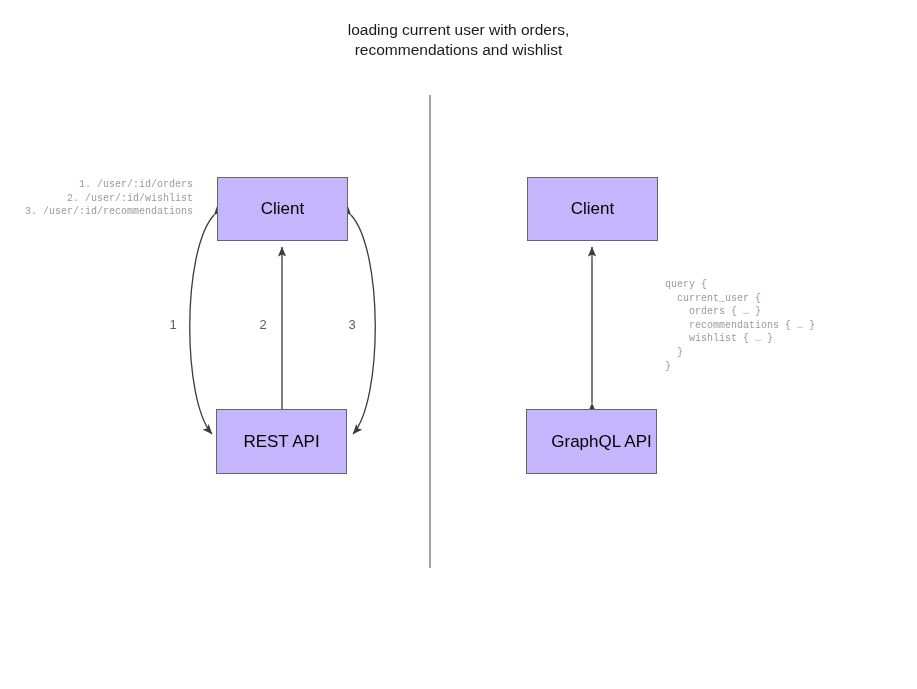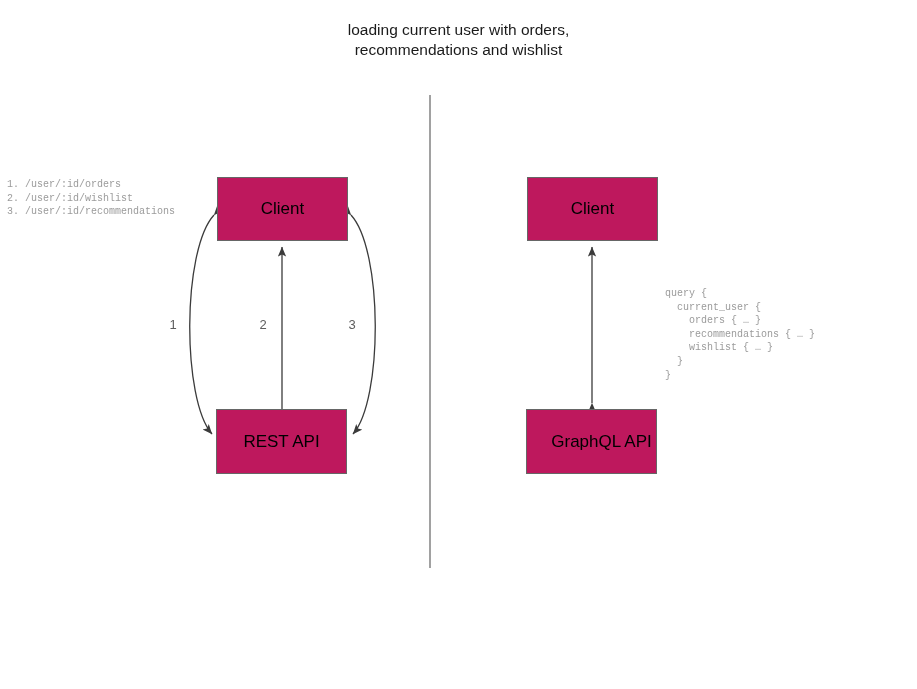--- a/index.html
+++ b/index.html
@@ -33,21 +33,21 @@
     font-family: "Liberation Sans", sans-serif;
     font-size: 15.5px;
     line-height: 20px;
     color: #1a1a1a;
     white-space: pre-line;
   }
 
   .node-box {
     position: absolute;
     box-sizing: border-box;
-    background: #be185d;
+    background: #c4b5fd;
     border: 1.4px solid #666666;
     display: flex;
     align-items: center;
     justify-content: center;
     font-family: "Liberation Sans", sans-serif;
     font-size: 17px;
     color: #000000;
   }
 
   #node-client-rest  { left: 217px; top: 177px; width: 131px; height: 64px; }
@@ -57,22 +57,22 @@
 
   .code-block {
     position: absolute;
     font-family: "Liberation Mono", monospace;
     font-size: 10px;
     line-height: 13.6px;
     color: #9b9b9b;
     white-space: pre;
   }
 
-  #rest-endpoint-list { left: 7px;   top: 178px; }
-  #graphql-query      { left: 665px; top: 287px; }
+  #rest-endpoint-list { left: 25px;   top: 178px; text-align: right; }
+  #graphql-query      { left: 665px; top: 278px; }
 
   .edge-label {
     position: absolute;
     font-family: "Liberation Sans", sans-serif;
     font-size: 13px;
     color: #5d5d5d;
     text-align: center;
     width: 20px;
   }
 

